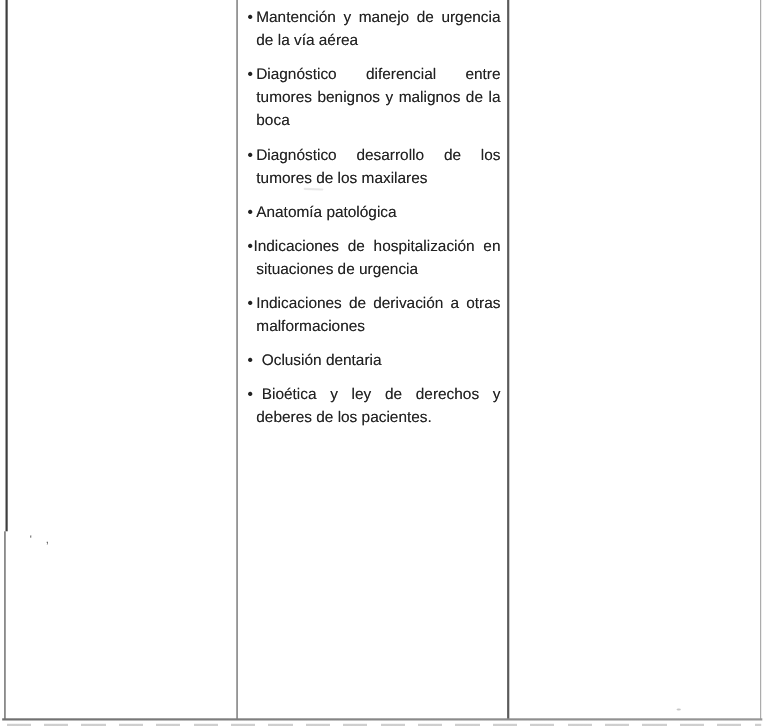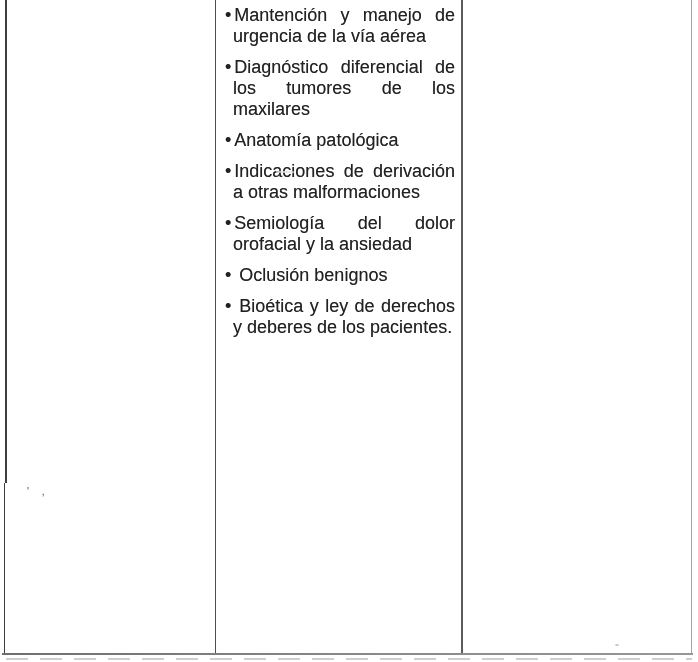--- a/index.html
+++ b/index.html
@@ -44,21 +44,21 @@
   .stray-mark{
     position:absolute;left:27px;top:486px;
     font-size:10px;color:#4c4c4c;letter-spacing:5px;
     white-space:pre;
   }
   
   .topics{
     position:absolute;
     left:217px;top:0;width:244px;height:552px;
     padding:5px 6px 0 8px;
-    font-size:18px;line-height:21px;
+    font-size:14px;line-height:21px;
     overflow:hidden;
   }
   .topic{
     padding-left:8px;       
     text-indent:-8px;       
     text-align:justify;
     margin-bottom:10px;
     text-shadow:0 0 .6px rgba(35,35,35,.5);
   }
   .topic .bullet{display:inline;}
@@ -86,33 +86,34 @@
   <div class="vline divider-2"></div>
   <div class="vline border-right"></div>
   <div class="border-bottom"></div>
   <div class="scan-artifact-line"></div>
 
   <span class="stray-mark">' ,</span>
 
   <div class="topics" id="topics">
   <div class="topic gap-normal"><span class="bullet">•</span><span class="topic-text">Mantención y manejo de urgencia de la vía aérea</span></div>
 
+  <div class="topic gap-normal"><span class="bullet">•</span><span class="topic-text">Diagnóstico diferencial entre tumores benignos y malignos de la boca</span></div>
 
-  <div class="topic gap-normal"><span class="bullet">•</span><span class="topic-text">Diagnóstico diferencial de los tumores de los maxilares</span></div>
+  <div class="topic gap-normal"><span class="bullet">•</span><span class="topic-text">Diagnóstico desarrollo de los tumores de los maxilares</span></div>
 
   <div class="topic gap-normal"><span class="bullet">•</span><span class="topic-text">Anatomía patológica</span></div>
 
 
+  <div class="topic gap-tight"><span class="bullet">•</span><span class="topic-text">Indicaciones de hospitalización en situaciones de urgencia</span></div>
 
   <div class="topic gap-normal"><span class="bullet">•</span><span class="topic-text">Indicaciones de derivación a otras malformaciones</span></div>
 
-  <div class="topic gap-normal"><span class="bullet">•</span><span class="topic-text">Semiología del dolor orofacial y la ansiedad</span></div>
 
 
-  <div class="topic gap-wide"><span class="bullet">•</span><span class="topic-text">Oclusión benignos</span></div>
+  <div class="topic gap-wide"><span class="bullet">•</span><span class="topic-text">Oclusión dentaria</span></div>
 
   <div class="topic gap-wide"><span class="bullet">•</span><span class="topic-text">Bioética y ley de derechos y deberes de los pacientes.</span></div>
 </div>
 
   <div class="speck-1"></div>
   <div class="speck-2"></div>
 
 </div>
 
 </body></html>

